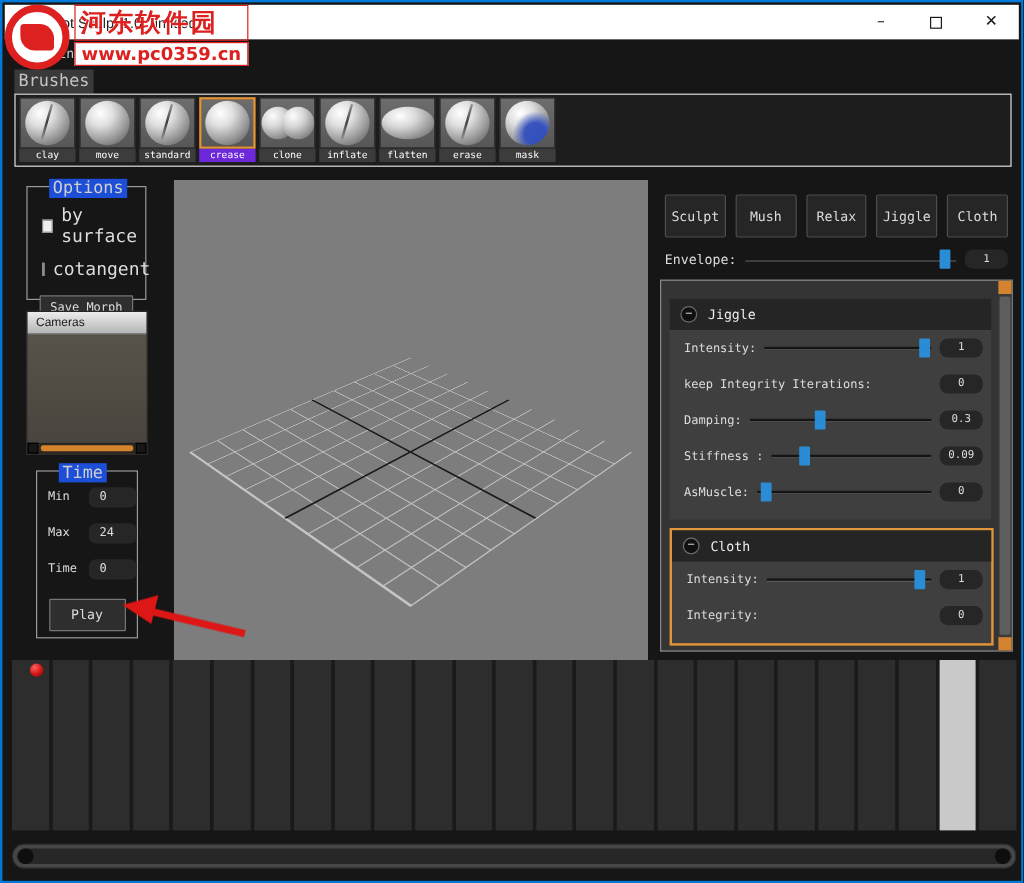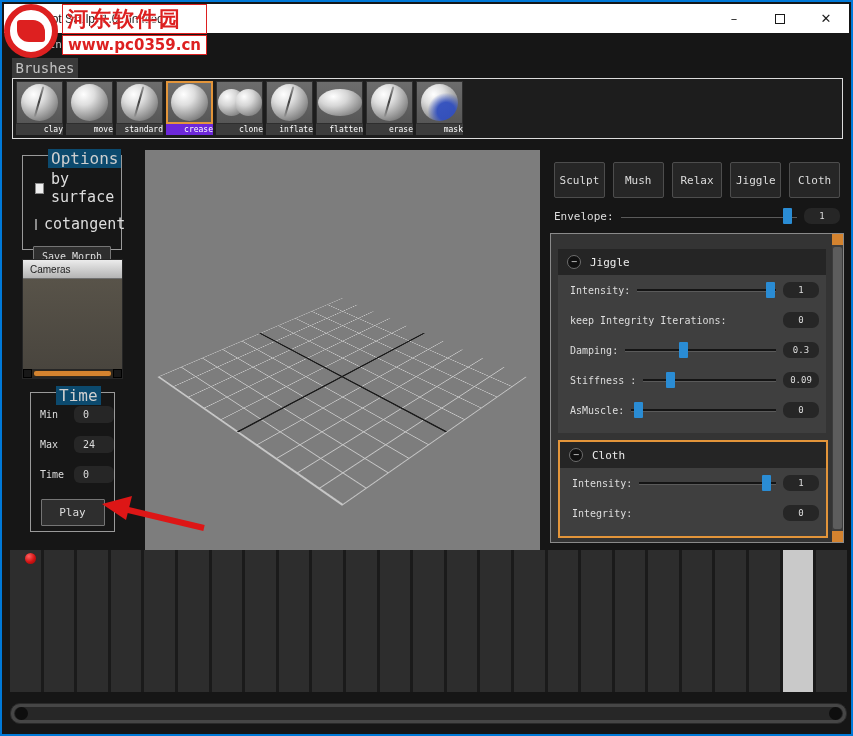--- a/index.html
+++ b/index.html
@@ -24,41 +24,41 @@
   .menu-item{font-size:11px;color:#c9c9c9}
 
   
   .brushes-tab{position:absolute;left:10px;top:56px;width:66px;height:20px;background:#3a3a3a;
     color:#c3c3c3;font-size:14px;display:flex;align-items:center;justify-content:center}
   .brush-strip{position:absolute;left:10px;top:76px;width:831px;height:61px;background:#1d1d1d;
     border:1px solid #dcdcdc;display:flex;align-items:flex-start;padding:2px 2px;gap:1px}
   .brush{width:49px;height:55px;display:flex;flex-direction:column;align-items:center}
   .thumb{width:47px;height:43px;background:linear-gradient(#6d6d6d,#565656);border:1px solid #2e2e2e;
     display:flex;align-items:center;justify-content:center;overflow:hidden}
-  .blabel{width:47px;height:11px;background:#3c3c3c;color:#fff;font-size:8px;line-height:11px;text-align:right}
+  .blabel{width:47px;height:11px;background:#3c3c3c;color:#fff;font-size:8px;line-height:11px;text-align:center}
   .brush.selected .thumb{border:2px solid #e3953a}
   .brush.selected .blabel{background:#6d28d9}
   .ball{width:37px;height:37px;border-radius:50%;position:relative;
     background:radial-gradient(circle at 34% 28%,#ffffff,#dedede 30%,#9d9d9d 62%,#676767 88%,#5a5a5a)}
   .crease-line::after{content:"";position:absolute;left:46%;top:6%;width:2px;height:86%;
     background:linear-gradient(#9a9a9a,#3f3f3f 50%,#9a9a9a);transform:rotate(16deg);border-radius:2px}
   .ball-flat{width:44px;height:27px;border-radius:50%;
     background:radial-gradient(ellipse at 35% 28%,#ffffff,#d6d6d6 35%,#8f8f8f 72%,#616161)}
   .ball-clone{width:44px;height:32px;position:relative}
   .ball-clone::before,.ball-clone::after{content:"";position:absolute;top:2px;width:27px;height:27px;border-radius:50%;
     background:radial-gradient(circle at 34% 28%,#fdfdfd,#d6d6d6 35%,#8f8f8f 72%,#5f5f5f)}
   .ball-clone::before{left:0}
   .ball-clone::after{right:0}
   .ball-mask{background:
     radial-gradient(circle at 68% 74%,rgba(48,78,190,.95) 0 24%,rgba(48,78,190,0) 50%),
     radial-gradient(circle at 34% 28%,#ffffff,#dedede 30%,#9d9d9d 62%,#5a5a5a 90%)}
 
   
   .groupbox{position:absolute;border:1px solid #9a9a9a}
-  .legend{position:absolute;top:-7px;left:25px;background:#0c4a6e;padding:0 3px;font-size:16px;color:#cfcfcf}
+  .legend{position:absolute;top:-7px;left:18px;background:#1d4ed8;padding:0 3px;font-size:14px;color:#cfcfcf}
   .checkrow{display:flex;align-items:center;gap:7px;margin:14px 0 0 12px}
   .checkrow + .checkrow{margin-top:9px}
   .checkbox{width:11px;height:11px;background:#efefef;border:1px solid #8a8a8a}
   .checklabel{font-size:15px;color:#dddddd}
   .btn{background:#2e2e2e;border:1px solid #757575;border-radius:1px;color:#ddd;font-size:10px;
     display:flex;align-items:center;justify-content:center;font-family:inherit}
   .save-btn{width:78px;height:20px;margin:13px auto 0}
 
   
   .cameras{position:absolute;left:20px;top:257px;width:101px;height:120px;border:1px solid #262626;background:#4c4842}

